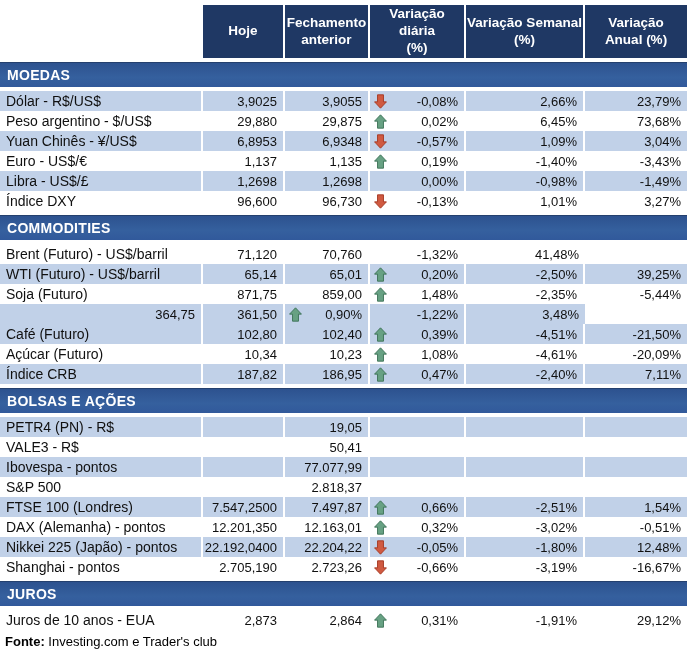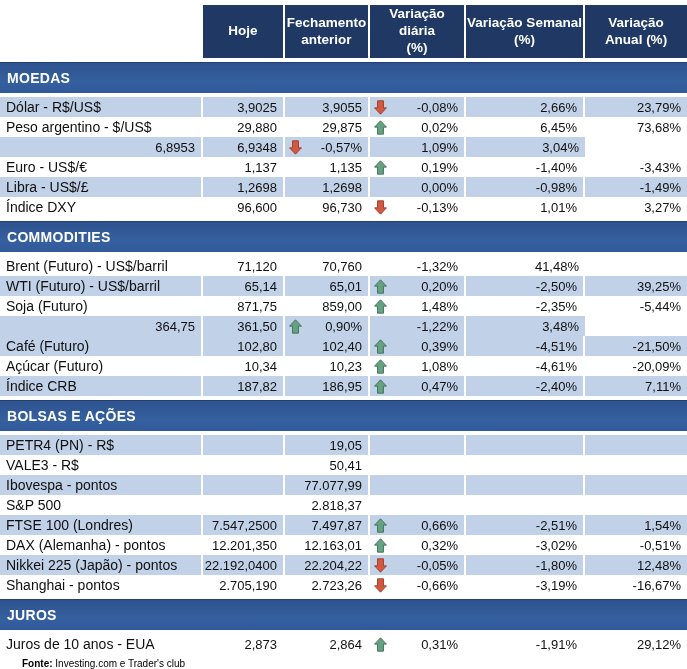--- a/index.html
+++ b/index.html
@@ -9,41 +9,41 @@
   .header .hcell{
     background:#1F3864;color:#fff;font-weight:bold;font-size:13.5px;
     display:flex;align-items:center;justify-content:center;text-align:center;
     white-space:pre-line;line-height:1.25;height:53px;box-sizing:border-box;
     border-right:2px solid #fff;
   }
   .header .hcell.empty{background:#fff;border-right:none;}
   .header .hcell:last-child{border-right:none;}
   
   .band{
-    height:31px;margin:4px 0;background:linear-gradient(180deg,#2d528f 0%,#35609e 60%,#31599b 100%);
+    height:25px;margin:4px 0;background:linear-gradient(180deg,#2d528f 0%,#35609e 60%,#31599b 100%);
     border-top:1px solid #24406e;
     color:#fff;font-weight:bold;font-size:14px;letter-spacing:.3px;
     display:flex;align-items:center;padding-left:7px;box-sizing:border-box;
   }
   
   .row{height:20px;}
   .row .cell{
     font-size:13px;color:#101010;display:flex;align-items:center;
     box-sizing:border-box;border-right:2px solid #fff;overflow:hidden;white-space:nowrap;
     background:#fff;
   }
   .row .cell:last-child{border-right:none;}
   .row.light .cell{background:#C1D1E8;}
   .cell.label{font-size:14px;padding-left:6px;}
   .cell.num{justify-content:flex-end;padding-right:6px;}
   .cell.diaria{justify-content:space-between;padding-left:4px;padding-right:6px;}
   .arrow-wrap{width:14px;height:15px;display:flex;align-items:center;flex:0 0 auto;}
   .diaria .val{margin-left:auto;}
   
-  .footer{font-size:10px;color:#000;padding:4px 0 8px 5px;margin-left:17px;}
+  .footer{font-size:13px;color:#000;padding:4px 0 8px 5px;}
   .footer .bold{font-weight:bold;}
 </style>
 </head>
 <body>
 
 <div class="page">
 
   <div class="grid header">
     <div class="hcell empty"></div>
     <div class="hcell">Hoje</div>
@@ -85,20 +85,21 @@
             <svg width="13" height="15" viewBox="0 0 14 16">
               <path d="M7 0.8 L13.4 7.6 L10.2 7.6 L10.2 15.2 L3.8 15.2 L3.8 7.6 L0.6 7.6 Z" fill="#67A183" stroke="#3C7258" stroke-width="1" stroke-linejoin="round"></path>
             </svg>
           </span>
           <span class="val">0,02%</span>
         </div>
         <div class="cell num">6,45%</div>
         <div class="cell num">73,68%</div>
       </div>
       <div class="grid row light">
+        <div class="cell label">Yuan Chinês - ¥/US$</div>
         <div class="cell num">6,8953</div>
         <div class="cell num">6,9348</div>
         <div class="cell diaria">
           <span class="arrow-wrap">
             <svg width="13" height="15" viewBox="0 0 14 16">
               <path d="M7 15.2 L0.6 8.4 L3.8 8.4 L3.8 0.8 L10.2 0.8 L10.2 8.4 L13.4 8.4 Z" fill="#D05A41" stroke="#A53823" stroke-width="1" stroke-linejoin="round"></path>
             </svg>
           </span>
           <span class="val">-0,57%</span>
         </div>

